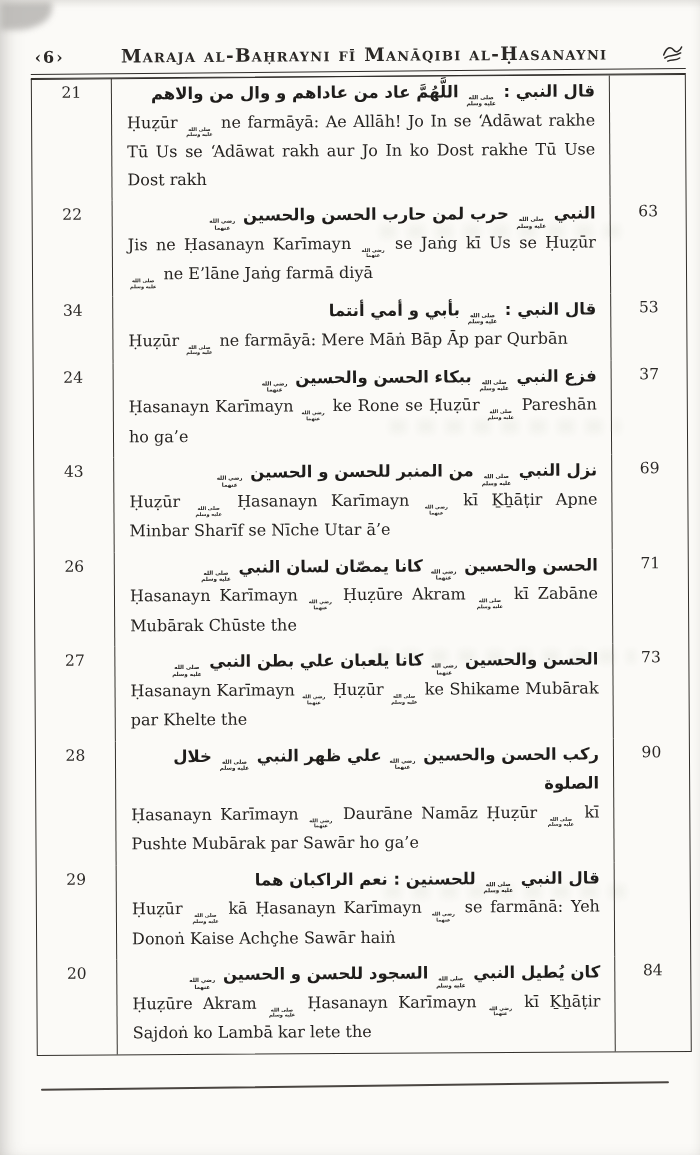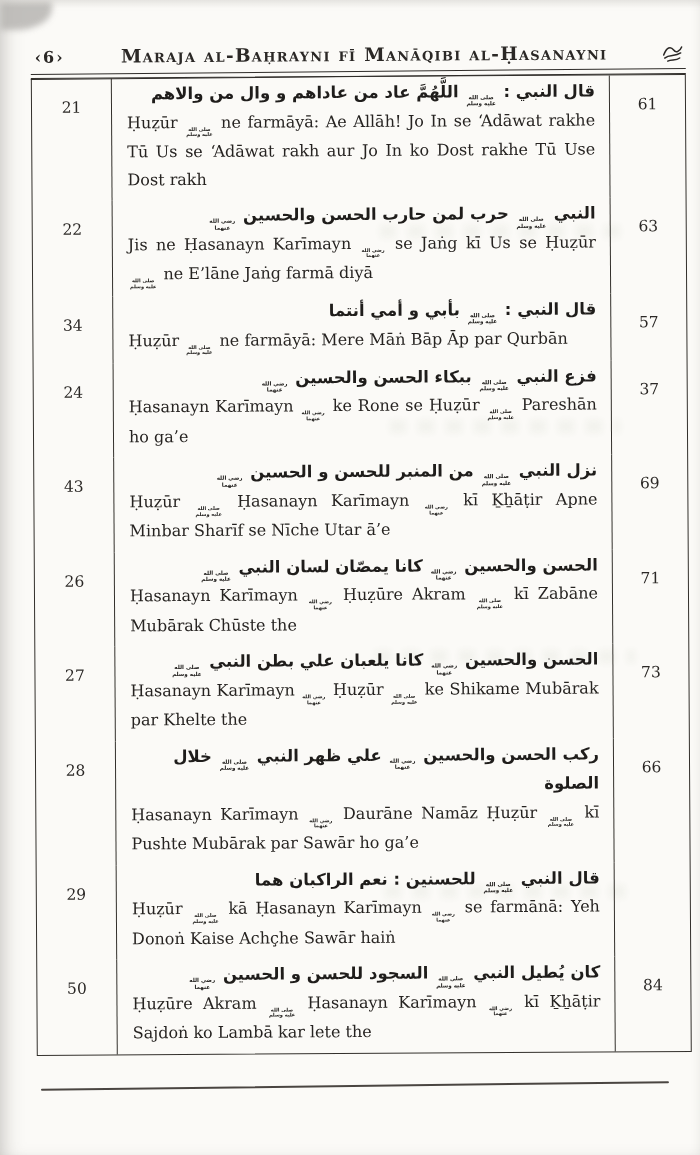--- a/index.html
+++ b/index.html
@@ -24,21 +24,21 @@
   .title{flex:1;text-align:center;margin:0;font-size:18.5px;font-weight:600;
          font-variant:small-caps;letter-spacing:1.3px;font-family:"DejaVu Serif",serif;}
   .ornament{align-self:center;margin-left:4px;}
 
   .rule-double{height:4px;border-top:1.8px solid #2f2c29;border-bottom:1.1px solid #2f2c29;
                margin:0 0 -1px 0;transform:rotate(-0.18deg);}
 
   .toc{border:1.7px solid #33302c;min-height:952px;background:transparent;}
   .row{display:grid;grid-template-columns:79px 1fr 75px;}
   .cell{min-height:10px;}
-  .num,.pg{font-size:15.5px;text-align:center;padding-top:20px;font-family:"DejaVu Serif",serif;}
+  .num,.pg{font-size:15.5px;text-align:center;padding-top:5px;font-family:"DejaVu Serif",serif;}
   .body{border-left:1.6px solid #33302c;border-right:1.6px solid #33302c;
         padding:1px 14px 7px 15px;}
   .ar{margin:0;direction:rtl;text-align:right;font-family:"DejaVu Sans",sans-serif;
       font-size:16.5px;font-weight:700;line-height:1.78;color:#1f1d1b;}
   .rom{margin:0;font-size:16px;line-height:1.74;text-align:justify;color:#262321;
        font-family:"DejaVu Serif",serif;}
 
   .hon{display:inline-flex;flex-direction:column;align-items:center;justify-content:center;
        font-family:"DejaVu Sans",sans-serif;font-size:5px;font-weight:700;line-height:1.12;
        color:#1e1c1a;vertical-align:-3px;margin:0 2px;min-width:14px;}
@@ -76,21 +76,20 @@
     <div class="cell body">
       <p class="ar" dir="rtl">قال النبي : <span class="hon">
                 <span>صلى الله</span>
                 <span>عليه وسلم</span>
               </span> اللَّهُمَّ عاد من عاداهم و وال من والاهم</p>
       <p class="rom">Ḥuẓūr <span class="hon">
                 <span>صلى الله</span>
                 <span>عليه وسلم</span>
               </span> ne farmāyā: Ae Allāh! Jo In se ‘Adāwat rakhe Tū Us se ‘Adāwat rakh aur Jo In ko Dost rakhe Tū Use Dost rakh</p>
     </div>
-    <div class="cell pg">61</div>
   </section>
 
   <section class="row">
     <div class="cell num">22</div>
     <div class="cell body">
       <p class="ar" dir="rtl">النبي <span class="hon">
                 <span>صلى الله</span>
                 <span>عليه وسلم</span>
               </span> حرب لمن حارب الحسن والحسين <span class="hon">
                 <span>رضي الله</span>
@@ -112,21 +111,21 @@
     <div class="cell body">
       <p class="ar" dir="rtl">قال النبي : <span class="hon">
                 <span>صلى الله</span>
                 <span>عليه وسلم</span>
               </span> بأبي و أمي أنتما</p>
       <p class="rom">Ḥuẓūr <span class="hon">
                 <span>صلى الله</span>
                 <span>عليه وسلم</span>
               </span> ne farmāyā: Mere Māṅ Bāp Āp par Qurbān</p>
     </div>
-    <div class="cell pg">57</div>
+    <div class="cell pg">53</div>
   </section>
 
   <section class="row">
     <div class="cell num">24</div>
     <div class="cell body">
       <p class="ar" dir="rtl">فزع النبي <span class="hon">
                 <span>صلى الله</span>
                 <span>عليه وسلم</span>
               </span> ببكاء الحسن والحسين <span class="hon">
                 <span>رضي الله</span>
@@ -217,42 +216,42 @@
                 <span>عليه وسلم</span>
               </span> خلال الصلوة</p>
       <p class="rom">Ḥasanayn Karīmayn <span class="hon">
                 <span>رضي الله</span>
                 <span>عنهما</span>
               </span> Daurāne Namāz Ḥuẓūr <span class="hon">
                 <span>صلى الله</span>
                 <span>عليه وسلم</span>
               </span> kī Pushte Mubārak par Sawār ho ga’e</p>
     </div>
-    <div class="cell pg">66</div>
+    <div class="cell pg">90</div>
   </section>
 
   <section class="row">
     <div class="cell num">29</div>
     <div class="cell body">
       <p class="ar" dir="rtl">قال النبي <span class="hon">
                 <span>صلى الله</span>
                 <span>عليه وسلم</span>
               </span> للحسنين : نعم الراكبان هما</p>
       <p class="rom">Ḥuẓūr <span class="hon">
                 <span>صلى الله</span>
                 <span>عليه وسلم</span>
               </span> kā Ḥasanayn Karīmayn <span class="hon">
                 <span>رضي الله</span>
                 <span>عنهما</span>
               </span> se farmānā: Yeh Donoṅ Kaise Achçhe Sawār haiṅ</p>
     </div>
   </section>
 
   <section class="row">
-    <div class="cell num">50</div>
+    <div class="cell num">20</div>
     <div class="cell body">
       <p class="ar" dir="rtl">كان يُطيل النبي <span class="hon">
                 <span>صلى الله</span>
                 <span>عليه وسلم</span>
               </span> السجود للحسن و الحسين <span class="hon">
                 <span>رضي الله</span>
                 <span>عنهما</span>
               </span></p>
       <p class="rom">Ḥuẓūre Akram <span class="hon">
                 <span>صلى الله</span>

